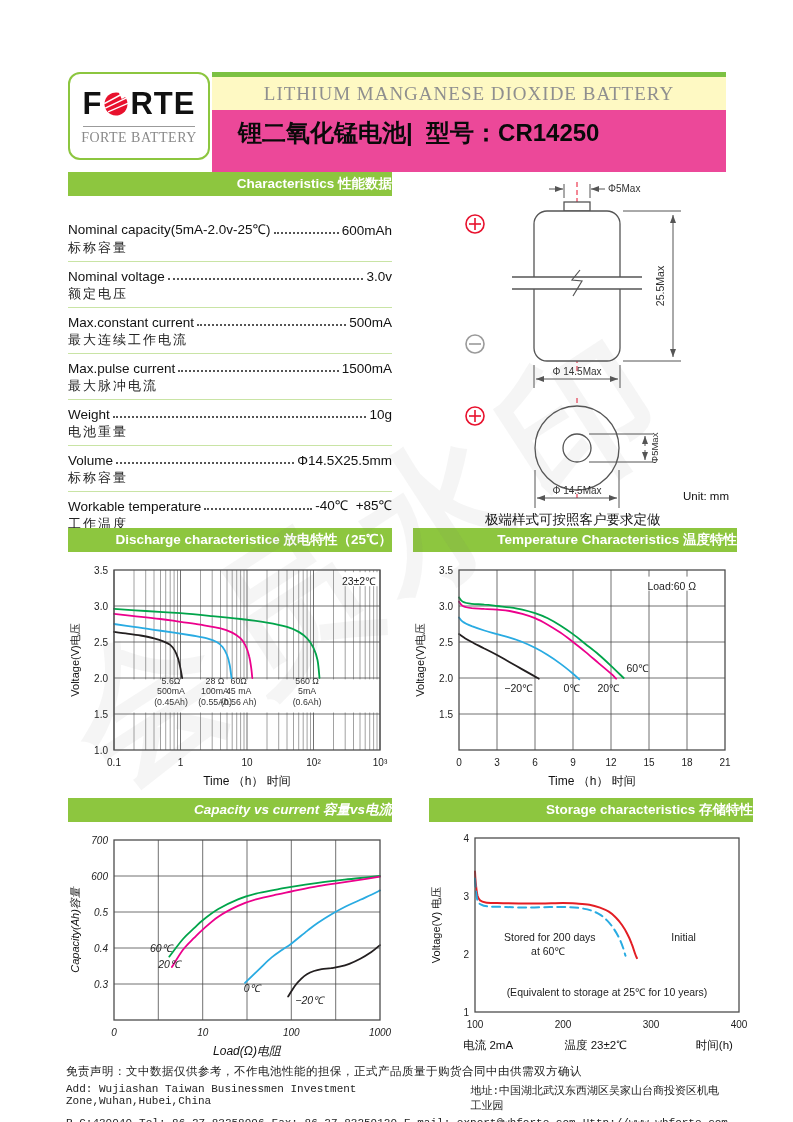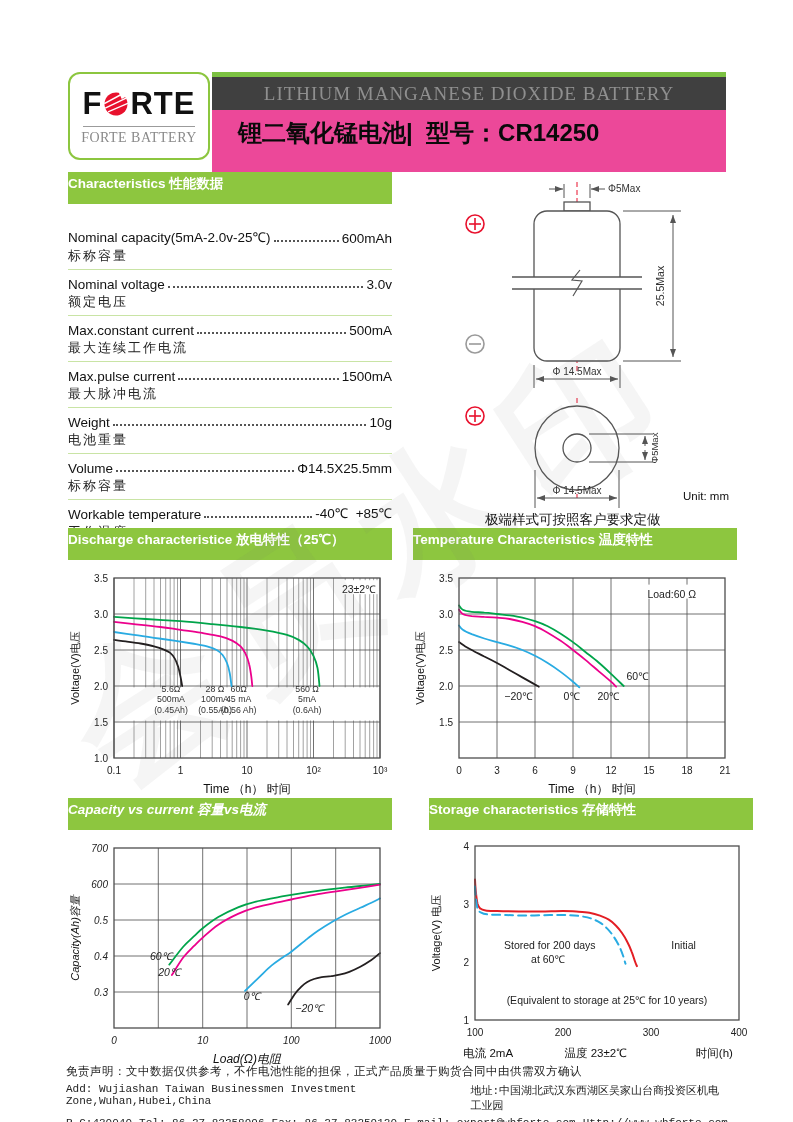--- a/index.html
+++ b/index.html
@@ -12,26 +12,26 @@
   
   .logo{position:absolute;left:68px;top:72px;width:138px;height:84px;border:2.5px solid #8cc63f;
     border-radius:12px;display:flex;flex-direction:column;align-items:center;justify-content:center;background:#fff;}
   .logo-word{display:flex;align-items:center;font-weight:bold;font-size:31px;letter-spacing:1px;color:#111;
     font-family:"Liberation Sans",sans-serif;}
   .logo-div{width:112px;border-top:1.5px solid #9b9b9b;margin:4px 0 3px;}
   .logo-sub{font-family:"Liberation Serif",serif;font-size:14px;color:#8a8a8a;letter-spacing:0.5px;}
   .titleblock{position:absolute;left:212px;top:72px;width:514px;height:84px;}
   .tb-top{height:5px;background:#7cc142;}
   .tb-en{height:33px;line-height:33px;text-align:center;font-family:"Liberation Serif",serif;
-    font-size:19px;color:#8f8f8f;letter-spacing:1px;background:#404040;}
+    font-size:19px;color:#8f8f8f;letter-spacing:1px;background:#fef9c3;}
   .tb-cn{height:62px;line-height:46px;background:#ec4899;color:#0a0a0a;font-weight:bold;
     font-size:24px;padding-left:26px;white-space:pre;}
   
-  .secbar{background:#8dc63f;color:#fff;font-weight:bold;font-size:13.5px;height:32px;
-    line-height:24px;padding-left:0;}
+  .secbar{background:#8dc63f;color:#fff;font-weight:bold;font-size:13.5px;height:24px;
+    line-height:24px;padding-left:24px;text-align:right;}
   
   .chars{position:absolute;left:68px;top:172px;width:324px;}
   .spec-list{margin-top:20px;}
   .spec-row{padding:3px 0 4px;border-bottom:1px solid #c9e4a5;}
   .spec-en{display:flex;align-items:flex-end;font-size:13.5px;color:#111;height:19px;}
   .spec-dots{flex:1;border-bottom:2px dotted #555;margin:0 3px 4px;}
   .spec-val{white-space:pre;}
   .spec-cn{font-size:13px;color:#222;height:19px;line-height:19px;letter-spacing:2px;}
   
   .diagram{position:absolute;left:445px;top:176px;width:298px;height:352px;}

